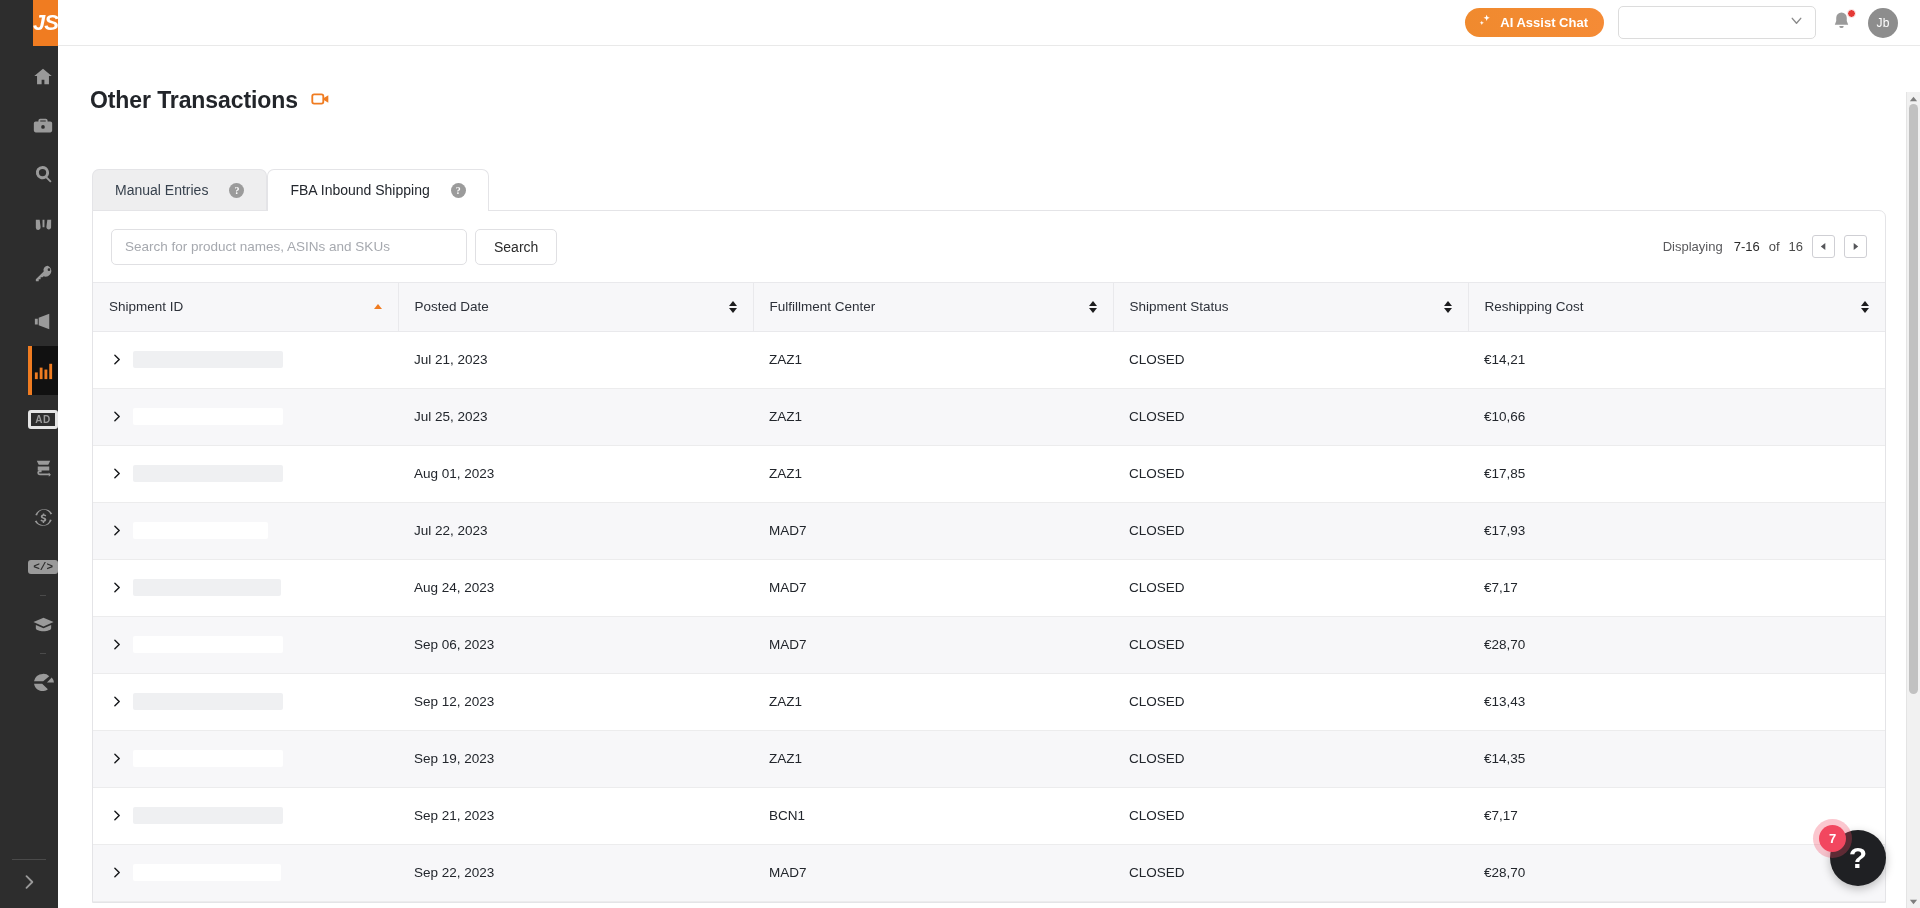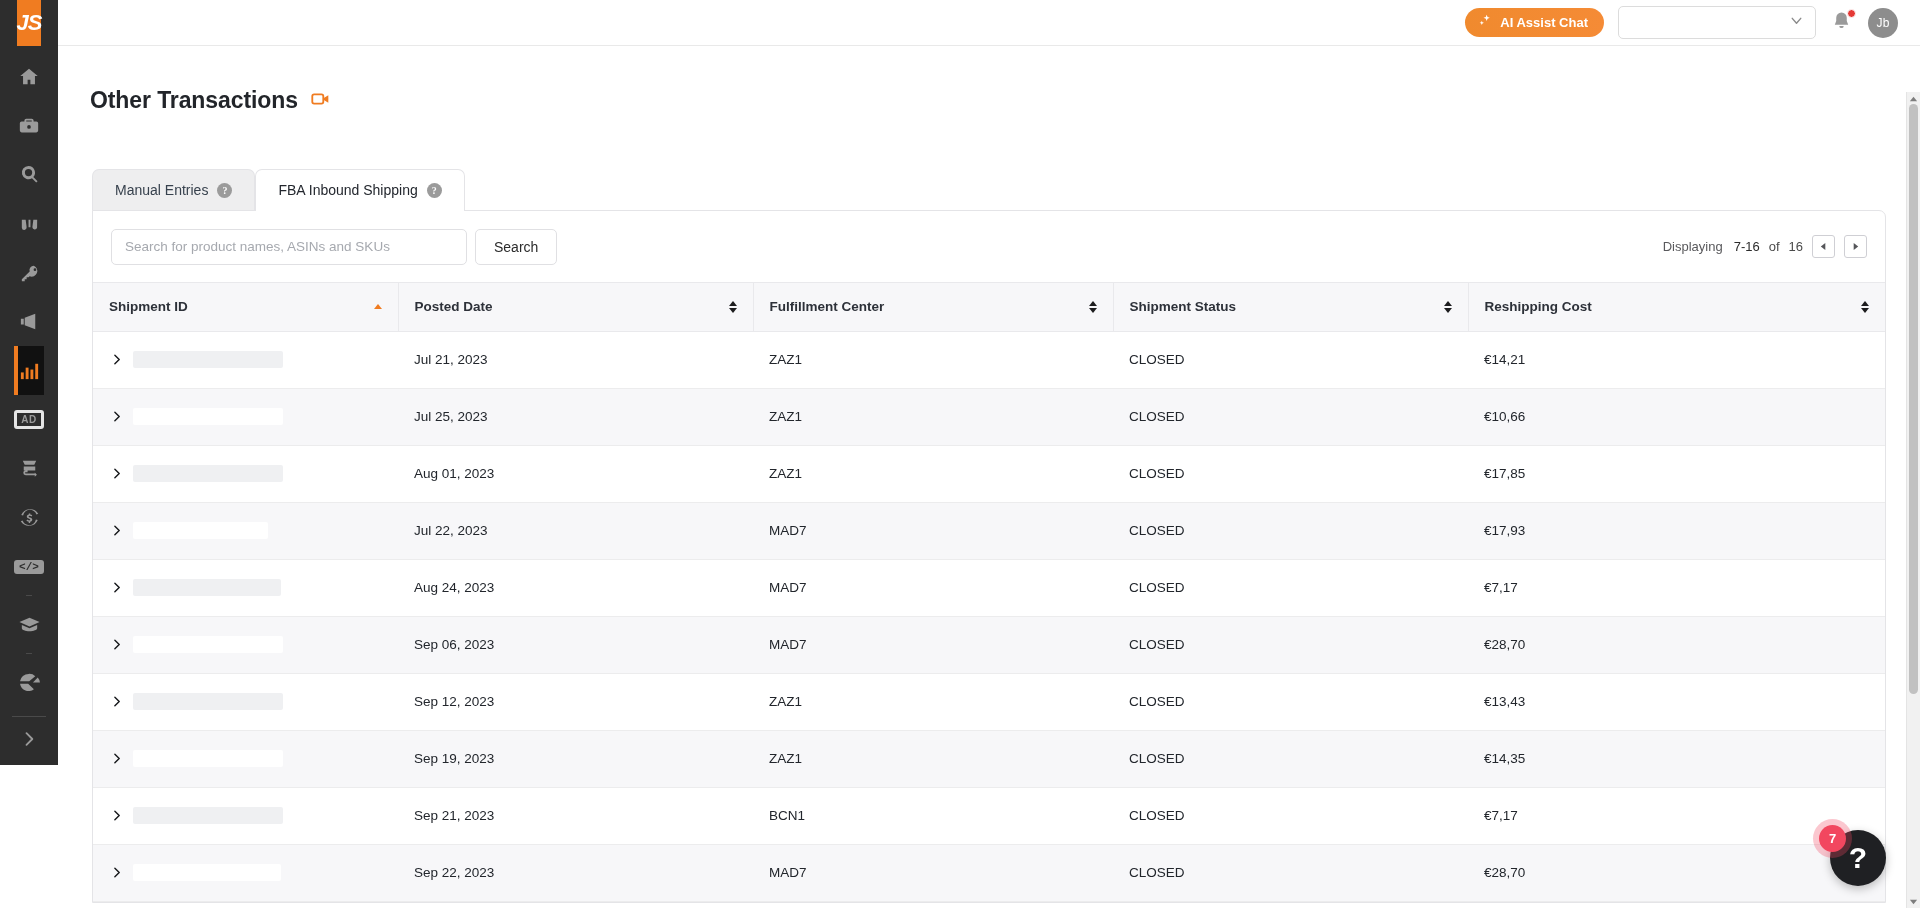--- a/index.html
+++ b/index.html
@@ -10,23 +10,23 @@
     font-family: "Liberation Sans", sans-serif;
     background: #ffffff;
     color: #2b2b2b;
   }
 
   
   .app { display: flex; width: 1920px; height: 908px; }
 
   
   .sidebar {
-    width: 58px; min-width: 58px; height: 765px;
+    width: 58px; min-width: 58px; height: 908px;
     background: #2d2d2d;
-    display: flex; flex-direction: column; align-items: center;
+    display: flex; flex-direction: column; align-items: flex-end;
     position: relative;
   }
   .sidebar-logo {
     height: 46px; background: #f07c21;
     display: flex; align-items: center; justify-content: center;
     color: #ffffff; font-weight: bold; font-size: 22px;
     font-style: italic; letter-spacing: -1px;
     font-family: "Liberation Sans", sans-serif;
   }
   .nav-list { display: flex; flex-direction: column; padding-top: 6px; }
@@ -117,21 +117,21 @@
   }
   .page-title {
     font-size: 23px; font-weight: bold; color: #22252a; letter-spacing: -.1px;
   }
 
   
   .panel-wrap { padding: 38px 34px 0 34px; }
   .tabs { display: flex; align-items: flex-end; }
   .tab {
     height: 42px; padding: 10px 22px;
-    display: flex; align-items: center; gap: 9px;
+    display: flex; align-items: center; gap: 21px;
     font-size: 14px; color: #37414d;
     border: 1px solid #e4e4e7; border-bottom: none;
     border-radius: 7px 7px 0 0;
     background: #eeeeef; cursor: pointer;
     position: relative; top: 1px;
   }
   .tab.active {
     background: #ffffff; color: #23272e; font-weight: normal;
     border-color: #e4e4e7; z-index: 2;
   }
@@ -180,21 +180,21 @@
   }
 
   
   table.grid { width: 100%; border-collapse: collapse; table-layout: fixed; }
   table.grid thead th {
     background: #f7f7f9;
     border-top: 1px solid #e9e9ec;
     border-bottom: 1px solid #e9e9ec;
     border-right: 1px solid #e9e9ec;
     height: 49px; text-align: left;
-    font-size: 13.5px; font-weight: bold; color: #2d3139;
+    font-size: 13.5px; font-weight: normal; color: #2d3139;
     padding: 0 16px; cursor: pointer;
     position: relative;
   }
   table.grid thead th:last-child { border-right: none; }
   .th-inner { display: flex; align-items: center; justify-content: space-between; }
   .sort-both { display: flex; flex-direction: column; gap: 2px; line-height: 0; }
   .tri-up   { width: 0; height: 0; border-left: 4.5px solid transparent; border-right: 4.5px solid transparent; border-bottom: 5px solid #1d1d1f; }
   .tri-down { width: 0; height: 0; border-left: 4.5px solid transparent; border-right: 4.5px solid transparent; border-top: 5px solid #1d1d1f; }
   .tri-up.on { border-bottom-color: #f07c21; }
 

